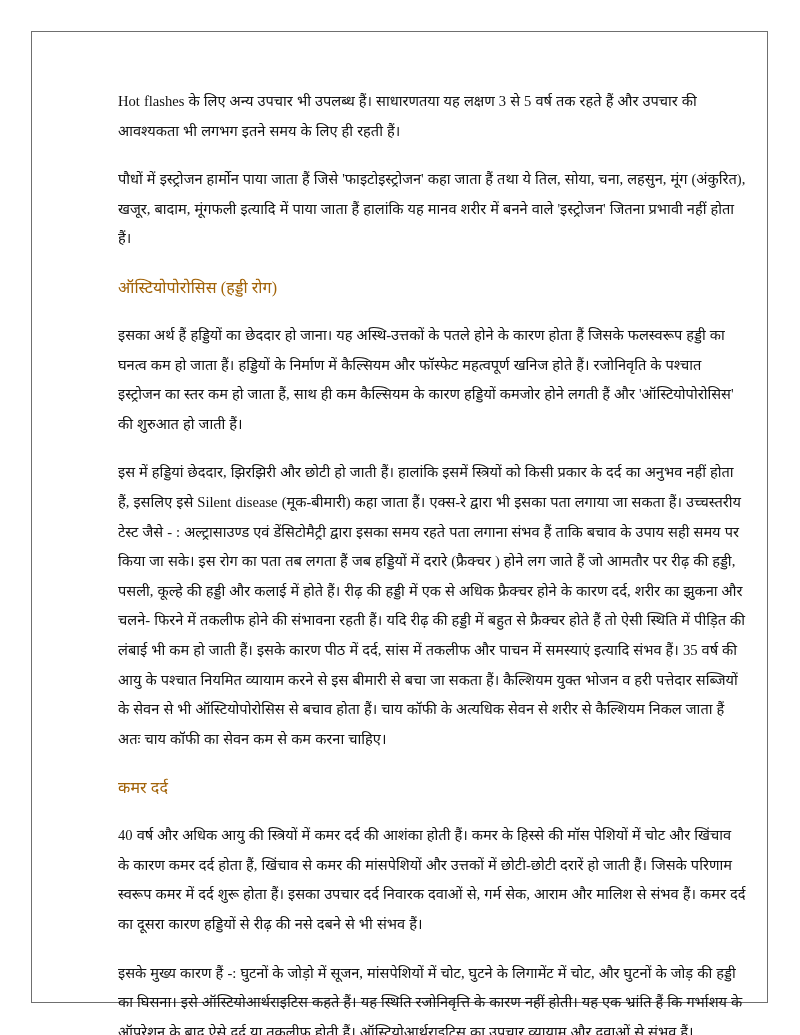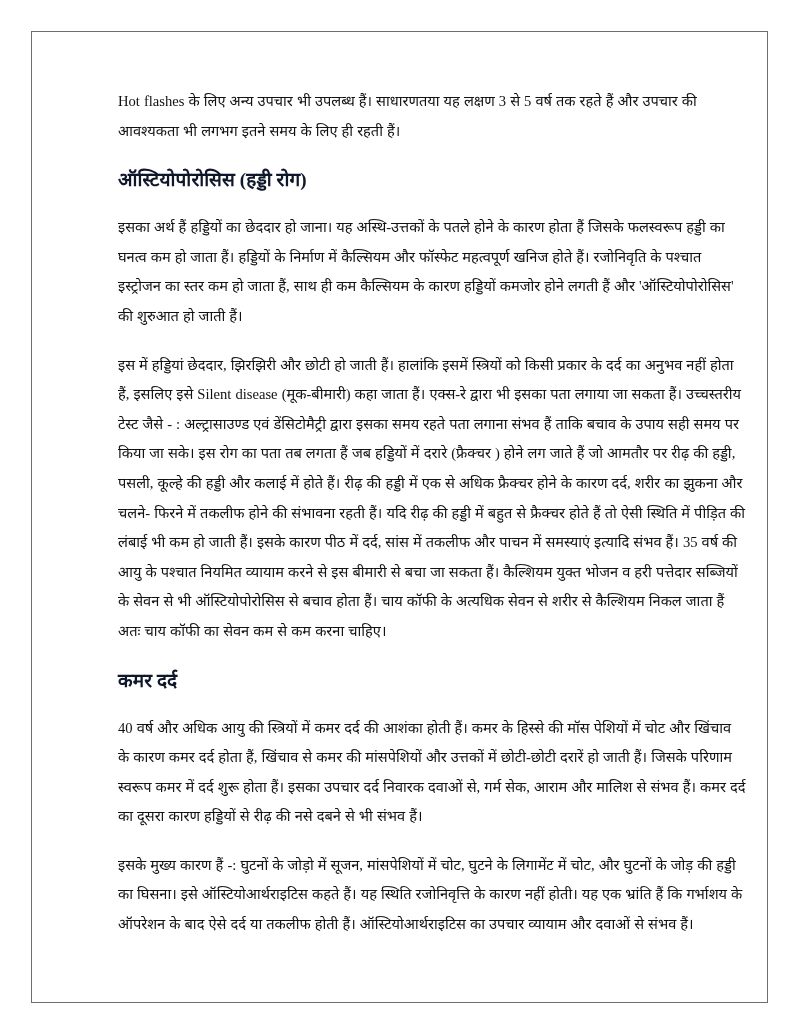--- a/index.html
+++ b/index.html
@@ -39,39 +39,40 @@
     margin: 0 0 19px 0;
     font-size: 14.6px;
     line-height: 29.6px;
     color: #111111;
     text-align: left;
     word-spacing: 0.4px;
     font-weight: 400;
   }
   .doc-heading {
     margin: 0 0 19px 0;
-    font-size: 19px;
+    font-size: 16px;
     line-height: 29px;
-    color: #0f172a;
-    font-weight: 700;
+    color: #a16207;
+    font-weight: 400;
     letter-spacing: 0.1px;
   }
   .doc-heading.spaced-top {
     margin-top: 6px;
   }
 </style>
 </head>
 <body>
 
 <div class="page-canvas">
   <div class="page-frame">
     <div class="page-body">
 
       <p class="doc-paragraph">Hot flashes के लिए अन्य उपचार भी उपलब्ध हैं। साधारणतया यह लक्षण 3 से 5 वर्ष तक रहते हैं और उपचार की आवश्यकता भी लगभग इतने समय के लिए ही रहती हैं।</p>
 
+      <p class="doc-paragraph">पौधों में इस्ट्रोजन हार्मोन पाया जाता हैं जिसे 'फाइटोइस्ट्रोजन' कहा जाता हैं तथा ये तिल, सोया, चना, लहसुन, मूंग (अंकुरित), खजूर, बादाम, मूंगफली इत्यादि में पाया जाता हैं हालांकि यह मानव शरीर में बनने वाले 'इस्ट्रोजन' जितना प्रभावी नहीं होता हैं।</p>
 
       <h2 class="doc-heading">ऑस्टियोपोरोसिस (हड्डी रोग)</h2>
 
       <p class="doc-paragraph">इसका अर्थ हैं हड्डियों का छेददार हो जाना। यह अस्थि-उत्तकों के पतले होने के कारण होता हैं जिसके फलस्वरूप हड्डी का घनत्व कम हो जाता हैं। हड्डियों के निर्माण में कैल्सियम और फॉस्फेट महत्वपूर्ण खनिज होते हैं।  रजोनिवृति के पश्चात इस्ट्रोजन का स्तर कम हो जाता हैं, साथ ही कम  कैल्सियम के कारण हड्डियों कमजोर होने लगती हैं और 'ऑस्टियोपोरोसिस' की शुरुआत हो जाती हैं।</p>
 
       <p class="doc-paragraph">इस में हड्डियां छेददार, झिरझिरी और छोटी हो जाती हैं।  हालांकि इसमें स्त्रियों को किसी प्रकार के दर्द का अनुभव नहीं होता हैं, इसलिए इसे Silent disease (मूक-बीमारी) कहा जाता हैं। एक्स-रे  द्वारा भी इसका पता लगाया जा सकता हैं। उच्चस्तरीय टेस्ट जैसे - : अल्ट्रासाउण्ड एवं डेंसिटोमैट्री द्वारा इसका समय रहते पता लगाना संभव हैं ताकि बचाव के उपाय सही समय पर किया जा सके। इस रोग का पता तब लगता हैं जब हड्डियों में दरारे (फ्रैक्चर ) होने लग जाते हैं जो आमतौर पर रीढ़ की हड्डी, पसली, कूल्हे की हड्डी और कलाई में होते हैं। रीढ़ की हड्डी में एक से अधिक  फ्रैक्चर होने के कारण दर्द, शरीर का झुकना और चलने- फिरने में तकलीफ होने की संभावना रहती हैं। यदि रीढ़ की हड्डी में बहुत से फ्रैक्चर होते हैं तो ऐसी स्थिति में पीड़ित की लंबाई भी कम हो जाती हैं। इसके कारण पीठ में दर्द, सांस में तकलीफ और पाचन में समस्याएं इत्यादि संभव हैं। 35 वर्ष की आयु के पश्चात नियमित व्यायाम करने से इस बीमारी से बचा जा सकता हैं।  कैल्शियम युक्त भोजन व हरी पत्तेदार सब्जियों के सेवन से भी ऑस्टियोपोरोसिस से बचाव होता हैं। चाय कॉफी के अत्यधिक सेवन से शरीर से कैल्शियम निकल जाता हैं अतः चाय कॉफी का सेवन कम से कम करना चाहिए।</p>
 
       <h2 class="doc-heading spaced-top">कमर दर्द</h2>
 
       <p class="doc-paragraph">40 वर्ष और अधिक आयु की स्त्रियों में कमर दर्द की आशंका होती हैं।  कमर के हिस्से की मॉस पेशियों में चोट और खिंचाव के कारण कमर दर्द होता हैं, खिंचाव से कमर की मांसपेशियों और उत्तकों में छोटी-छोटी दरारें हो जाती हैं।  जिसके परिणाम स्वरूप कमर में दर्द शुरू होता हैं।  इसका उपचार दर्द निवारक दवाओं से, गर्म सेक, आराम और मालिश से संभव हैं।  कमर दर्द का दूसरा कारण हड्डियों से रीढ़ की नसे दबने से भी संभव हैं।</p>

